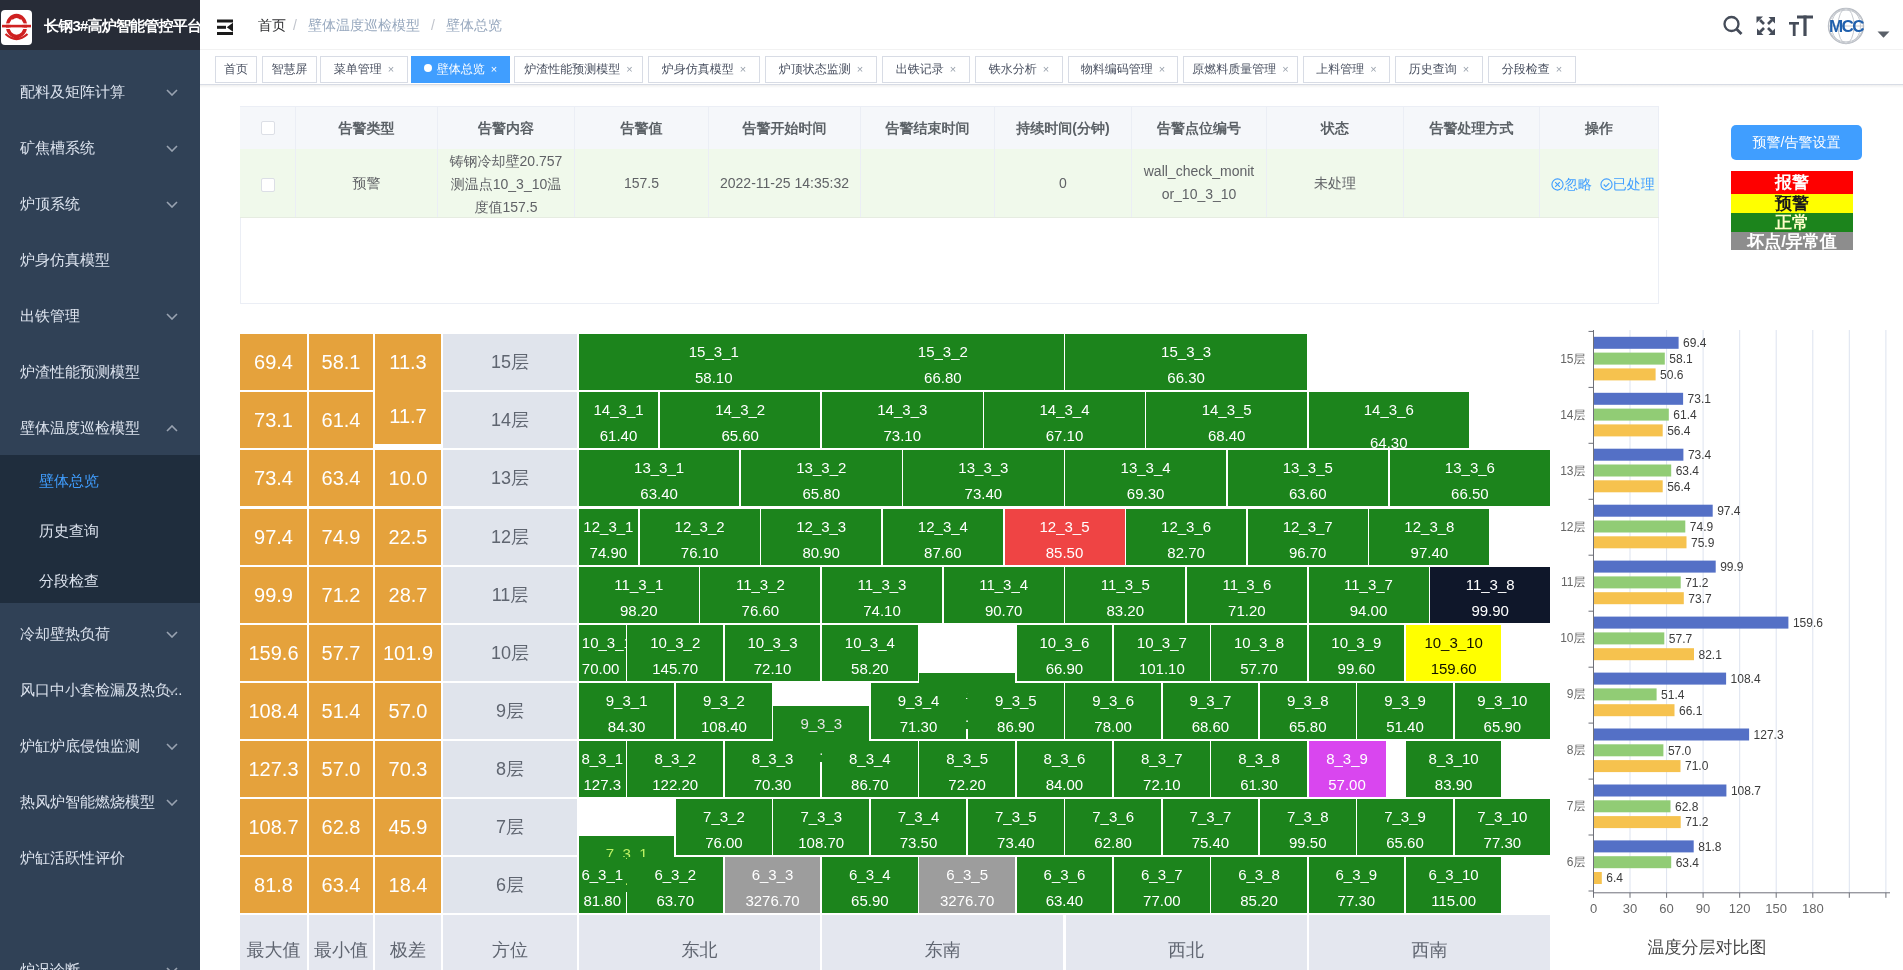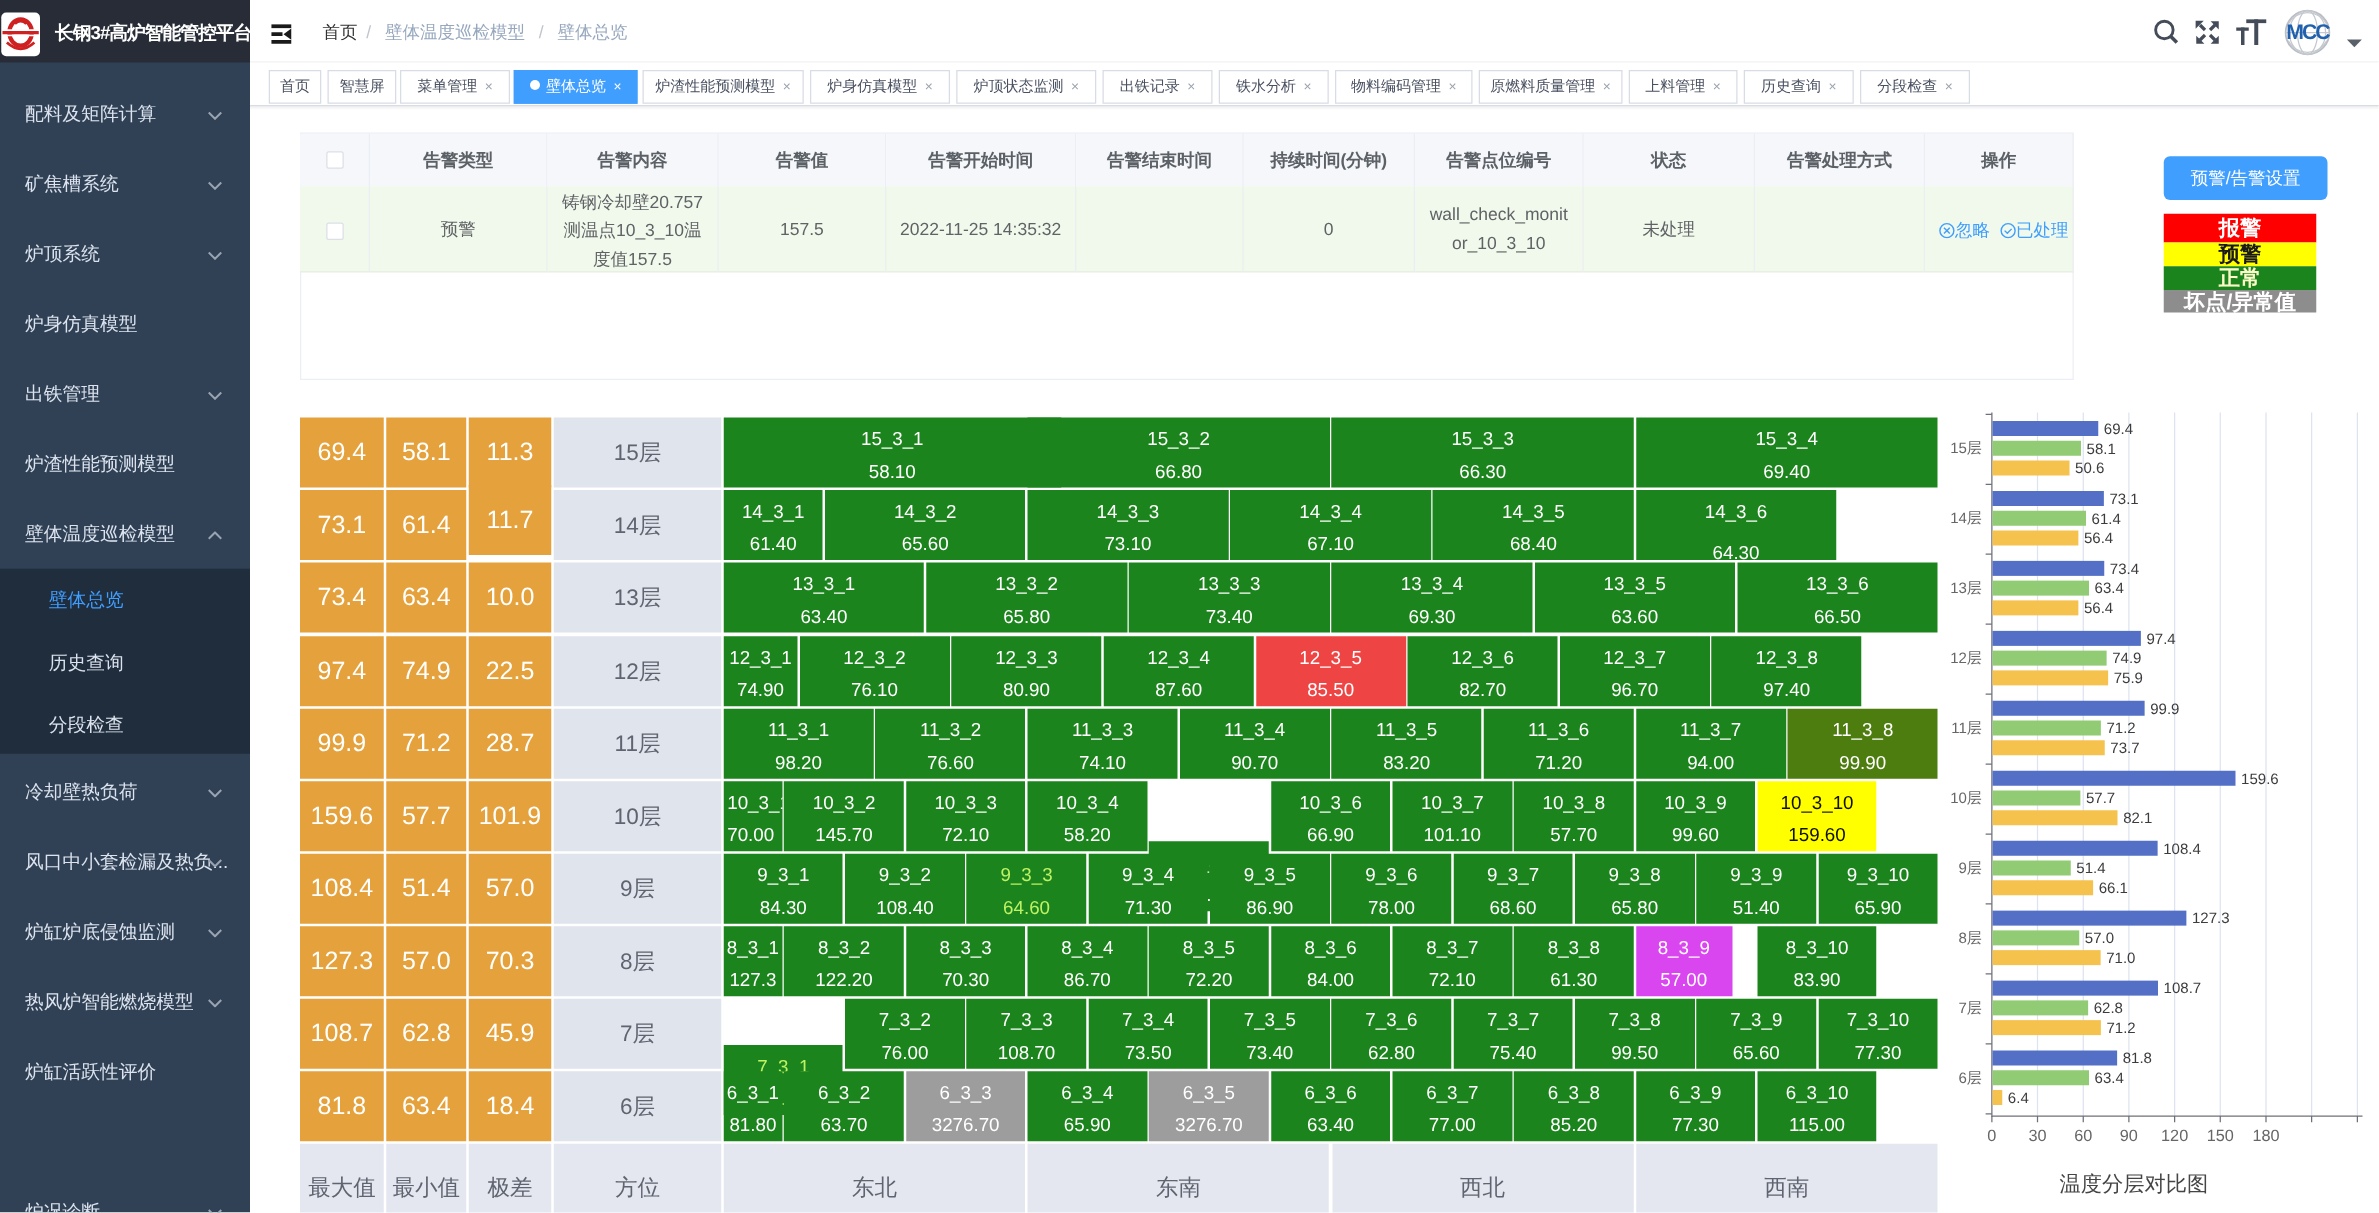--- a/index.html
+++ b/index.html
@@ -186,24 +186,20 @@
       <div>58.10</div>
     </div>
 <div class="gc" style="left:822.0px;top:334px;width:241.7px;height:56px;background:#1c841c;color:#fff;">
       <div>15_3_2</div>
       <div>66.80</div>
     </div>
 <div class="gc" style="left:1065.3px;top:334px;width:241.7px;height:56px;background:#1c841c;color:#fff;">
       <div>15_3_3</div>
       <div>66.30</div>
     </div>
-<div class="gc" style="left:1308.5px;top:334px;width:241.7px;height:56px;background:#1c841c;color:#fff;">
-      <div>15_3_4</div>
-      <div>69.40</div>
-    </div>
 <div class="oc" style="left:240px;top:392px;width:67px;height:56px;">73.1</div>
 <div class="oc" style="left:309px;top:392px;width:64px;height:56px;">61.4</div>
 <div class="oc" style="left:375px;top:388px;width:66px;height:56px;">11.7</div>
 <div class="fc" style="left:443px;top:392px;width:134px;height:56px;">14层</div>
 <div class="gc" style="left:578.8px;top:392px;width:79.5px;height:56px;background:#1c841c;color:#fff;">
       <div>14_3_1</div>
       <div>61.40</div>
     </div>
 <div class="gc" style="left:659.9px;top:392px;width:160.6px;height:56px;background:#1c841c;color:#fff;">
       <div>14_3_2</div>
@@ -314,21 +310,21 @@
       <div>83.20</div>
     </div>
 <div class="gc" style="left:1186.9px;top:567px;width:120.0px;height:56px;background:#1c841c;color:#fff;">
       <div>11_3_6</div>
       <div>71.20</div>
     </div>
 <div class="gc" style="left:1308.5px;top:567px;width:120.0px;height:56px;background:#1c841c;color:#fff;">
       <div>11_3_7</div>
       <div>94.00</div>
     </div>
-<div class="gc" style="left:1430.2px;top:567px;width:120.0px;height:56px;background:#4d7c0f;color:#fff;">
+<div class="gc" style="left:1430.2px;top:567px;width:120.0px;height:56px;background:#0f172a;color:#fff;">
       <div>11_3_8</div>
       <div>99.90</div>
     </div>
 <div class="oc" style="left:240px;top:625px;width:67px;height:56px;">159.6</div>
 <div class="oc" style="left:309px;top:625px;width:64px;height:56px;">57.7</div>
 <div class="oc" style="left:375px;top:625px;width:66px;height:56px;">101.9</div>
 <div class="fc" style="left:443px;top:625px;width:134px;height:56px;">10层</div>
 <div class="gc" style="left:578.8px;top:625px;width:47.0px;height:56px;background:#1c841c;color:#fff;align-items:flex-start;padding-left:3px;">
       <div>10_3_1</div>
       <div>70.00</div>
@@ -374,21 +370,21 @@
 <div class="oc" style="left:375px;top:683px;width:66px;height:56px;">57.0</div>
 <div class="fc" style="left:443px;top:683px;width:134px;height:56px;">9层</div>
 <div class="gc" style="left:578.8px;top:683px;width:95.7px;height:56px;background:#1c841c;color:#fff;">
       <div>9_3_1</div>
       <div>84.30</div>
     </div>
 <div class="gc" style="left:676.1px;top:683px;width:95.7px;height:56px;background:#1c841c;color:#fff;">
       <div>9_3_2</div>
       <div>108.40</div>
     </div>
-<div class="gc" style="left:773.4px;top:683px;width:95.7px;height:56px;background:#1c841c;color:#bef264;">
+<div class="gc" style="left:773.4px;top:706px;width:95.7px;height:56px;background:#1c841c;color:#e5e5e5;">
       <div>9_3_3</div>
       <div>64.60</div>
     </div>
 <div class="gc" style="left:870.7px;top:683px;width:95.7px;height:56px;background:#1c841c;color:#fff;">
       <div>9_3_4</div>
       <div>71.30</div>
     </div>
 <div class="gc" style="left:968.0px;top:683px;width:95.7px;height:56px;background:#1c841c;color:#fff;">
       <div>9_3_5</div>
       <div>86.90</div>

